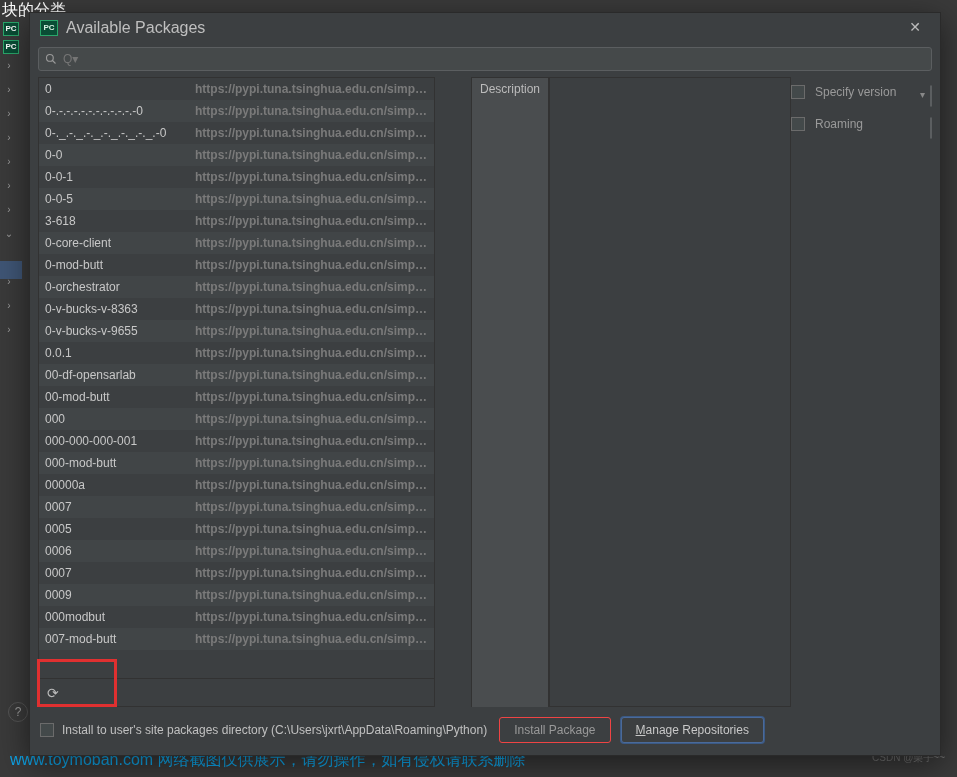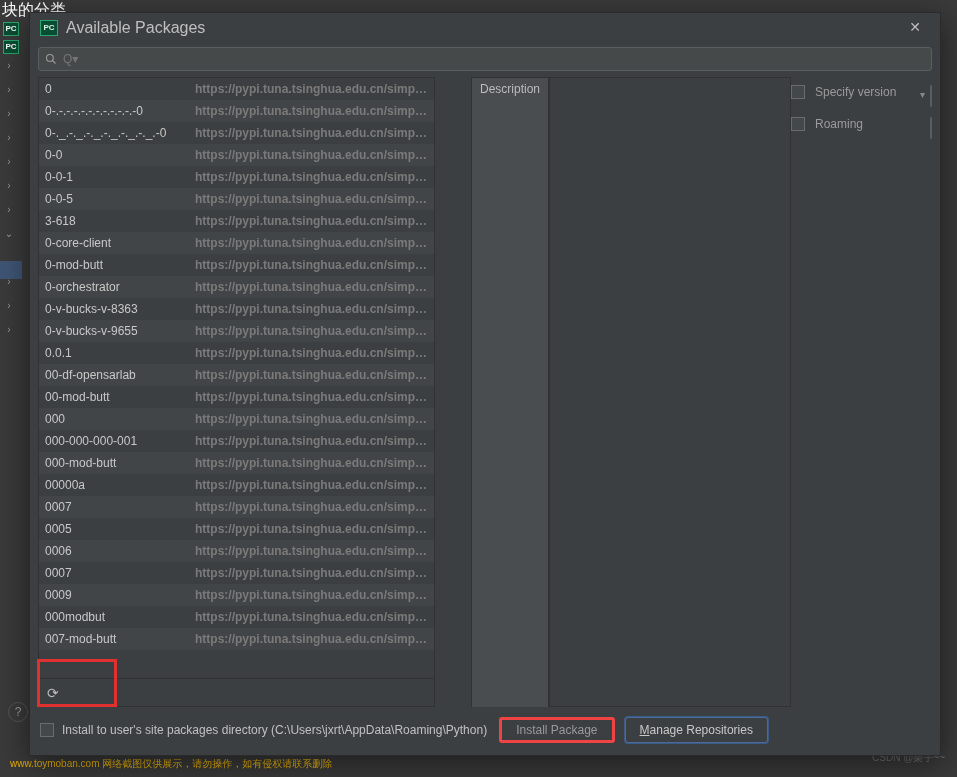--- a/index.html
+++ b/index.html
@@ -74,22 +74,22 @@
       right: 12px;
       bottom: 12px;
       color: #888;
       font-size: 10px;
       opacity: .7;
     }
     .bg-faded {
       position:absolute;
       left: 10px;
       bottom: 6px;
-      color: #eab308;
-      font-size: 10px;
+      color: #0ea5e9;
+      font-size: 16px;
     }
     
     .dialog {
       position: absolute;
       left: 29px; top: 12px;
       width: 912px;
       height: 744px;
       background: #3c3f41;
       border: 1px solid #2a2a2a;
       box-shadow: 0 8px 30px rgba(0,0,0,.5);
@@ -243,21 +243,21 @@
       padding: 6px 10px 12px 10px;
       display:flex;
       flex-direction:row;
       gap:12px;
     }
     .install-site { display:flex; align-items:center; gap:8px; color:#c0c0c0; }
     .btn-row { display:flex; gap:10px; }
     .btn {
       height:26px;
       padding:0 14px;
-      border:3px solid #ef4444;
+      border:1px solid #ef4444;
       background:#3c3f41;
       color:#999;
       font-size:12px;
       border-radius:3px;
       cursor:pointer;
       display:flex;
       align-items:center;
     }
     .btn.primary {
       border:1px solid #4a6a9a;

